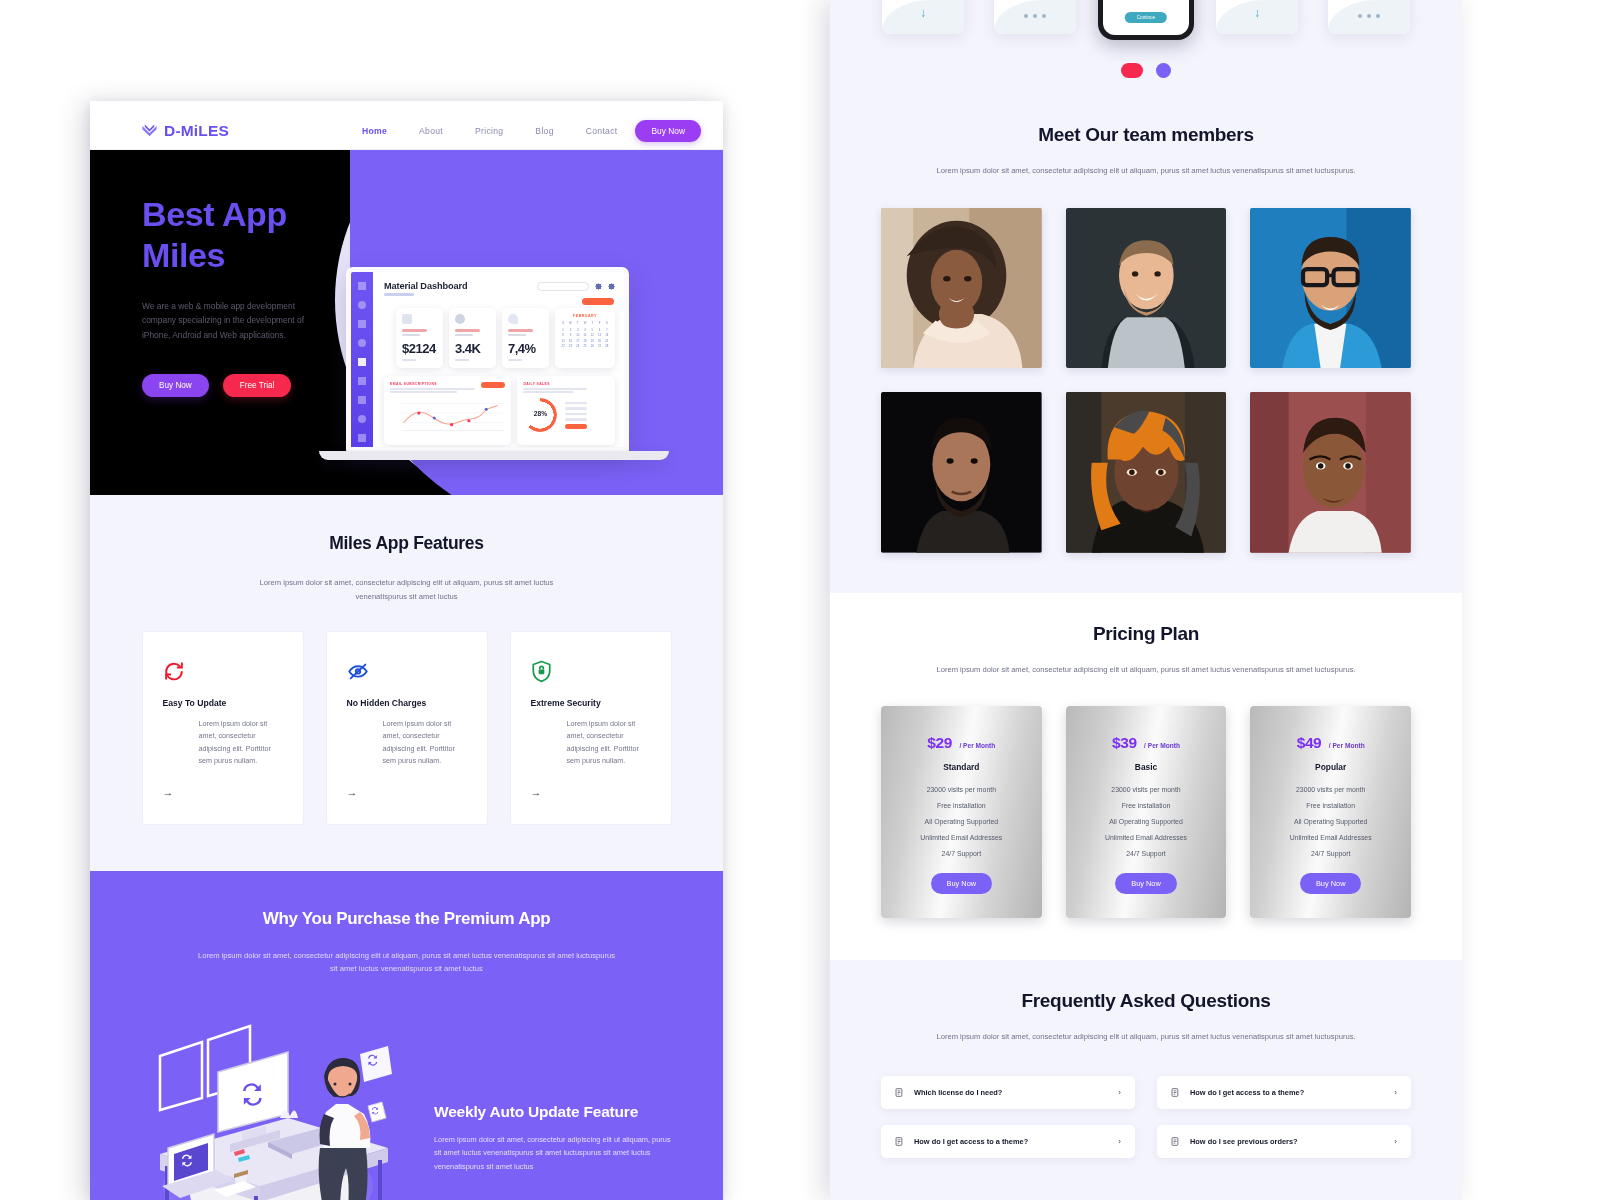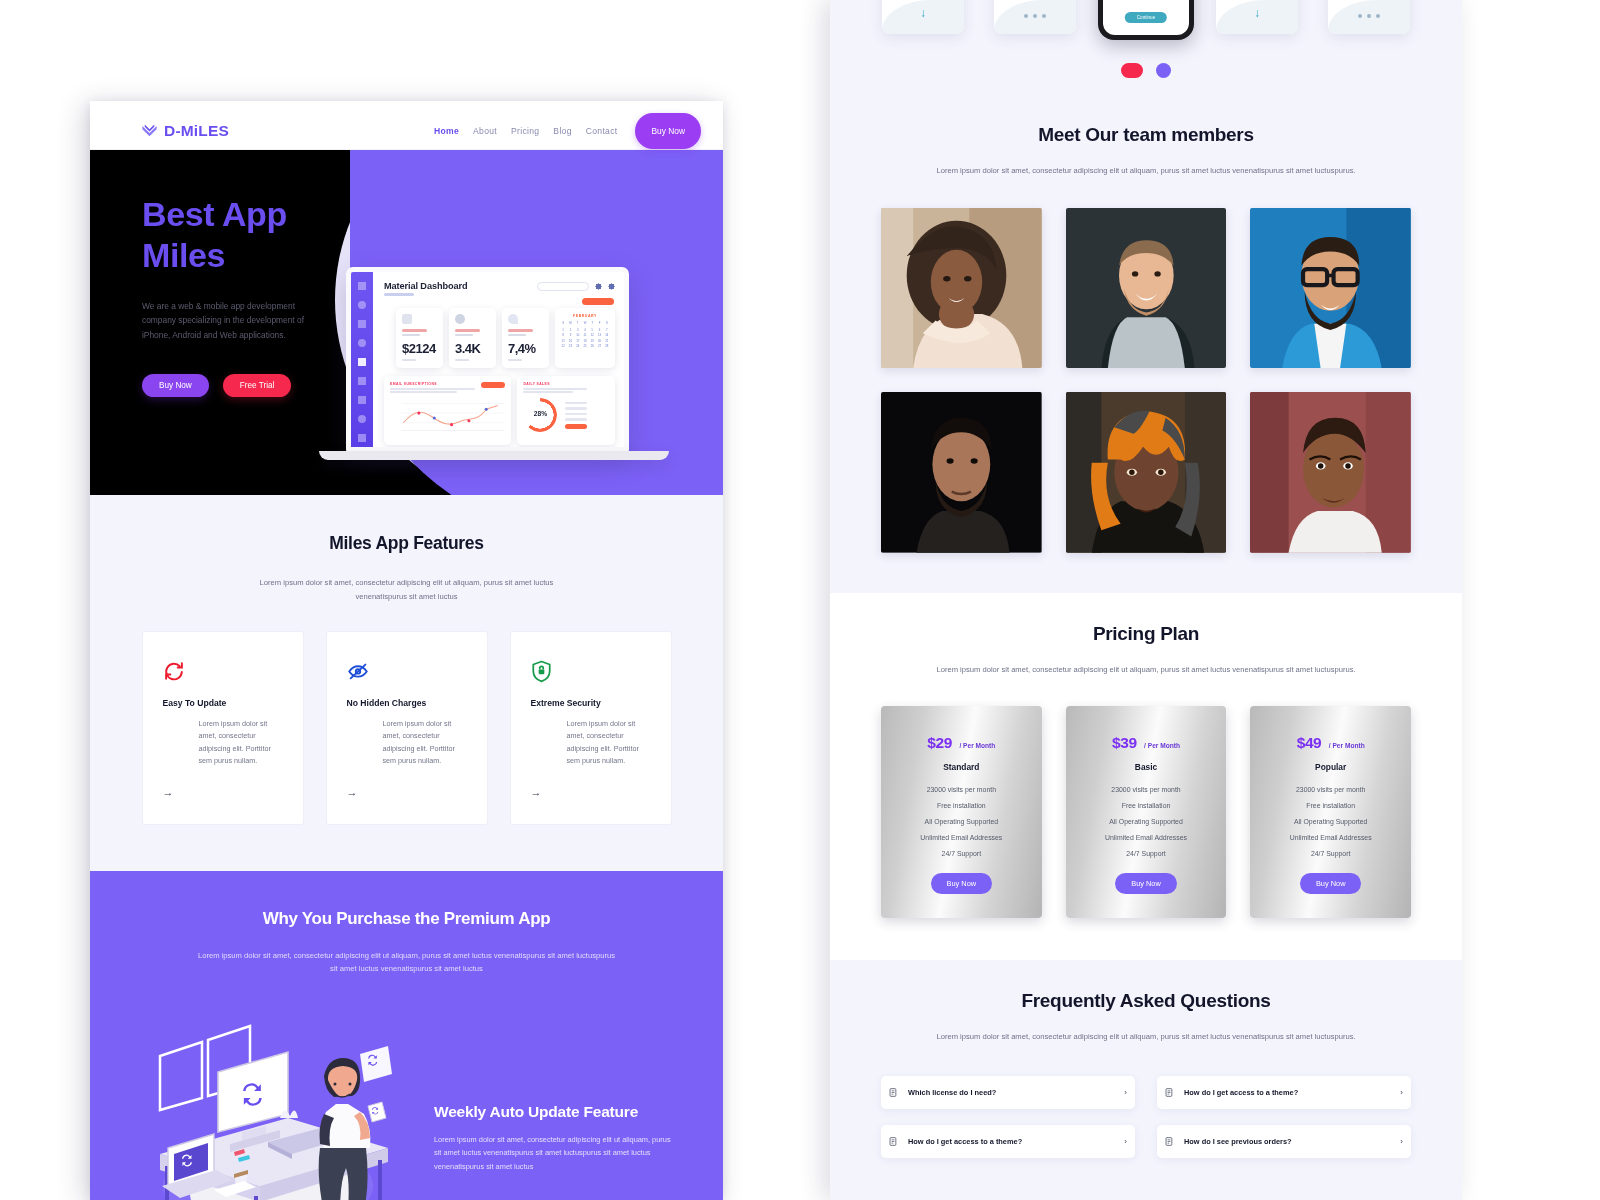--- a/index.html
+++ b/index.html
@@ -13,27 +13,27 @@
 
   
   .left-card {
     position: absolute; left: 90px; top: 101px; width: 633px; height: 1099px;
     background: #fff; overflow: hidden;
     box-shadow: -6px 4px 26px rgba(40,40,80,.20), 0 2px 10px rgba(40,40,80,.10);
   }
   
   .navbar {
     position: relative; height: 49px; background: #fff;
-    display: flex; padding: 12px 22px 0 50px;
+    display: flex; align-items: center; padding: 12px 22px 0 50px;
     border-bottom: 1px solid #f1f1f6; z-index: 6;
   }
   .logo { display: flex; align-items: center; gap: 5px; }
   .logo-mark { width: 19px; height: 19px; display:block; }
   .logo-text { font-size: 15.5px; font-weight: 700; color: #6a4ef0; letter-spacing: .2px; }
-  .nav-links { display: flex; align-items: center; gap: 14px; margin-left: auto; margin-right: 18px; }
+  .nav-links { display: flex; align-items: center; gap: 32px; margin-left: auto; margin-right: 18px; }
   .nav-link { font-size: 8.6px; color: #8a8ab0; letter-spacing: .3px; cursor: pointer; white-space: nowrap; }
   .nav-link.active { color: #6a4ef0; font-weight: 700; }
   .nav-cta {
     background: #9b3df2; color: #fff; border: none; border-radius: 20px;
     font-size: 8.4px; padding: 6px 16px; cursor: pointer; font-family: inherit;
     box-shadow: 0 2px 6px rgba(130,50,230,.30);
   }
 
   
   .hero { position: relative; height: 345px; background: #000000; overflow: hidden; }
@@ -178,21 +178,21 @@
   .p-feat { margin-top: 14px; display:flex; flex-direction:column; gap: 9px; }
   .p-feat span { font-size: 6.9px; color:#555a6b; }
   .p-btn { margin-top: 16px; background:#7b61f5; color:#fff; border:none; border-radius: 12px;
     font-size: 7.4px; padding: 6px 16px; cursor:pointer; font-family:inherit; }
 
   .faq { background:#f4f4fd; padding: 30px 0 30px; }
   .faq .sec-title { font-size: 19px; }
   .faq .sec-sub { width: 420px; margin-top: 18px; }
   .faq-grid { margin: 32px auto 0; width: 530px; display:grid;
     grid-template-columns: 1fr 1fr; gap: 16px 22px; }
-  .faq-item { background:#fff; border-radius: 5px; padding: 12px 8px; display:flex;
+  .faq-item { background:#fff; border-radius: 5px; padding: 12px 14px; display:flex;
     align-items:center; gap: 11px; box-shadow: 0 2px 8px rgba(60,60,110,.07); cursor:pointer; }
   .faq-q { font-size: 7.4px; font-weight:700; color:#14172c; }
   .faq-chev { margin-left:auto; font-size: 8px; color:#3a3f55; }
   .doc-ic { width: 8px; height: 9px; flex:none; }
 </style>
 </head>
 <body>
 
 <div class="stage">
 

